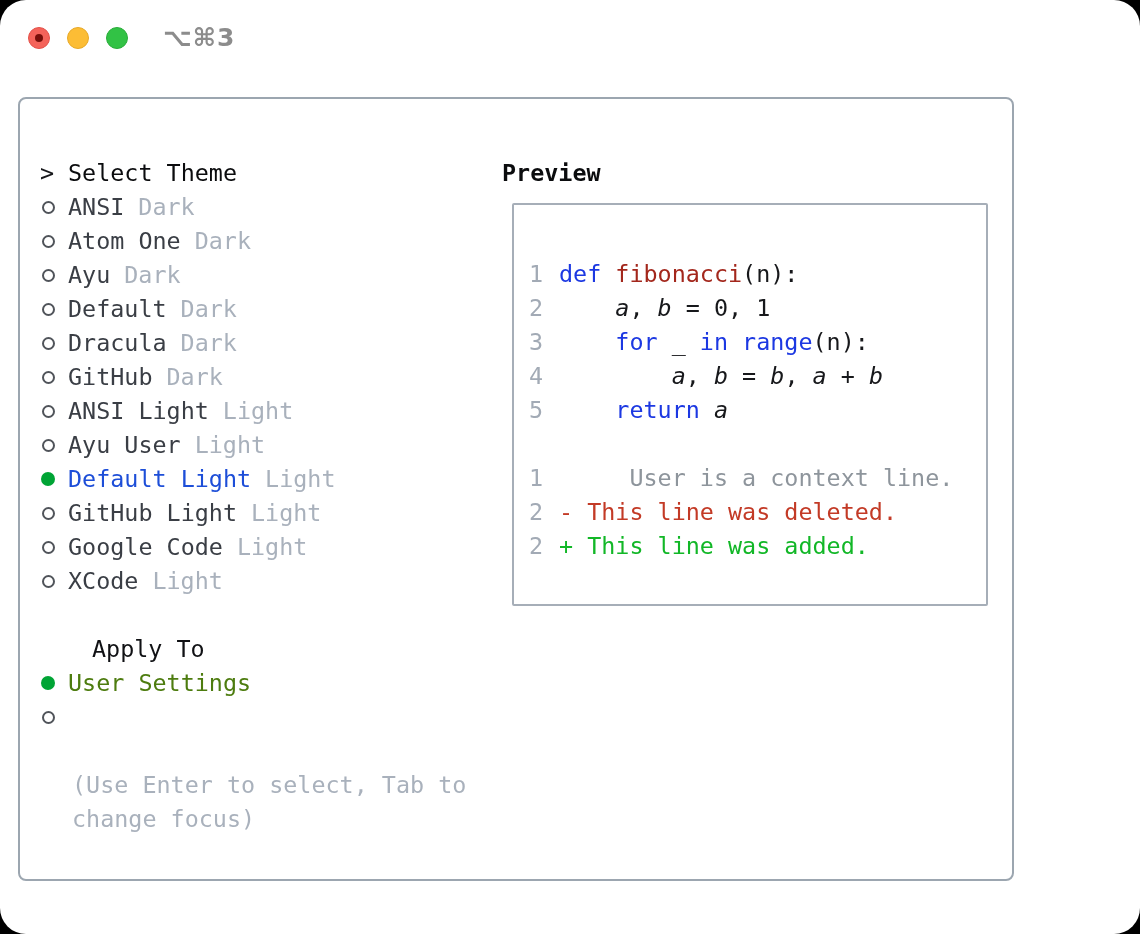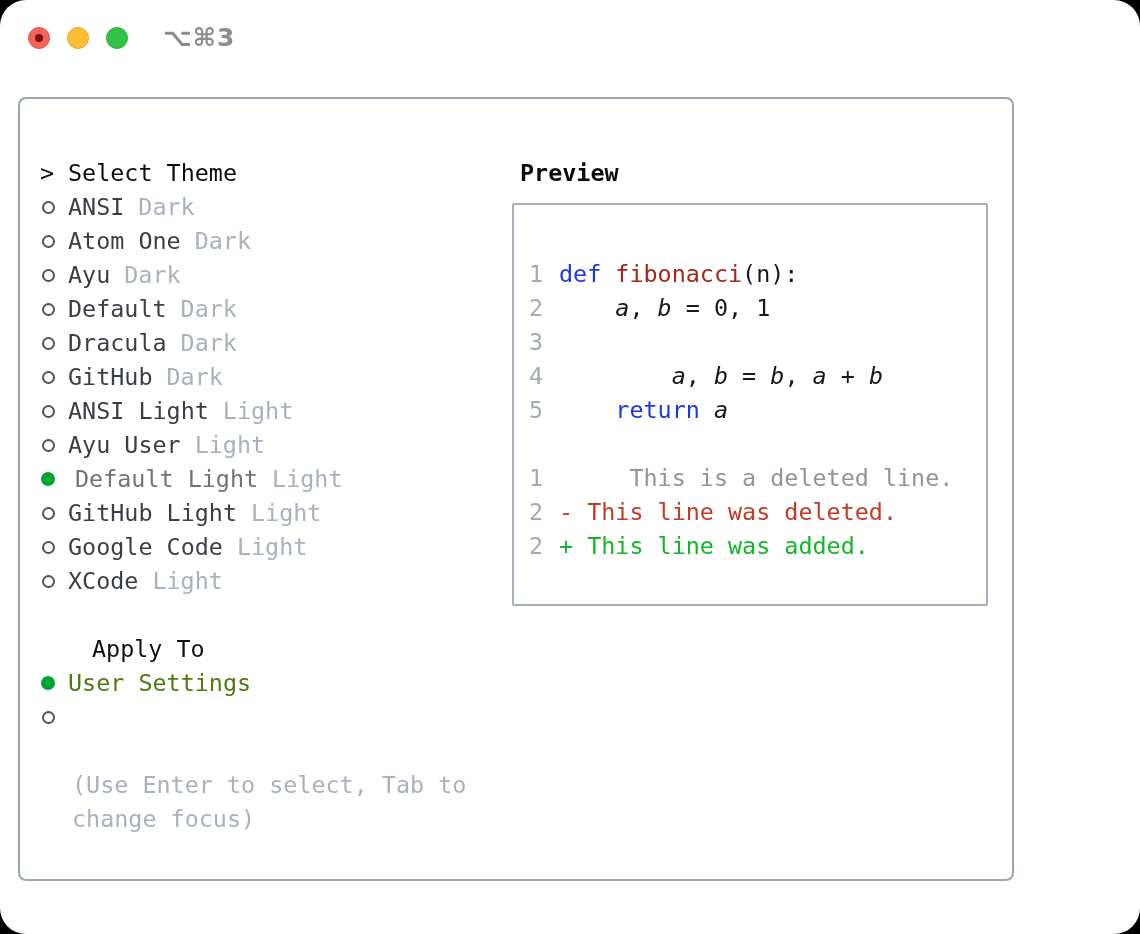--- a/index.html
+++ b/index.html
@@ -28,28 +28,28 @@
   }
   .left-col{position:absolute;left:20px;top:57px;}
   .row{height:34px;display:flex;align-items:center;white-space:pre;}
   .marker{width:28px;flex:0 0 28px;display:flex;align-items:center;}
   .caret{color:#17181b;}
   .ring{width:13px;height:13px;border:2px solid #50545a;border-radius:50%;box-sizing:border-box;margin-left:2px;}
   .dotsel{width:14px;height:14px;border-radius:50%;background:#00a435;margin-left:1px;}
   .h-label{font-weight:normal;color:#0b0c0e;}
   .t-name{color:#3a3e45;}
   .t-variant{color:#a9b1bc;margin-left:14px;}
-  .theme-row.selected .t-name{color:#737373;margin-left:7px;}
+  .theme-row.selected .t-name{color:#1d4ed8;}
   .apply-label{color:#101114;margin-left:24px;}
   .a-name{color:#3a3e45;}
   .apply-row.selected .a-name{color:#4d7c0f;}
   .spacer{height:34px;}
   .help{color:#a9b1bc;margin-left:32px;}
   
-  .preview-title{position:absolute;left:482px;top:57px;font-weight:bold;color:#0b0c0e;margin-left:18px;}
+  .preview-title{position:absolute;left:482px;top:57px;font-weight:bold;color:#0b0c0e;}
   .preview-box{
     position:absolute;left:492px;top:104px;width:476px;height:403px;
     border:2px solid #a6aeb8;border-radius:2px;box-sizing:border-box;
     padding:18px 0 0 15px;overflow:hidden;background:#fff;
   }
   .pline{height:34px;display:flex;white-space:pre;}
   .ln{width:30px;flex:0 0 30px;color:#a2aab5;}
   .tok-keyword{color:#1c38e2;}
   .tok-function{color:#a3271c;}
   .tok-plain{color:#17181b;}
@@ -113,24 +113,24 @@
       <div class="row help">change focus)</div>
     </div>
 
     <div class="preview-title">Preview</div>
 
     <div class="preview-box">
       <div id="preview-lines">
           <div class="pline"></div>
           <div class="pline"><span class="ln">1</span><span><span class="tok-keyword">def </span><span class="tok-function">fibonacci</span><span class="tok-plain">(n):</span></span></div>
           <div class="pline"><span class="ln">2</span><span><span class="tok-plain">    </span><span class="tok-variable">a</span><span class="tok-plain">, </span><span class="tok-variable">b</span><span class="tok-plain"> = 0, 1</span></span></div>
-          <div class="pline"><span class="ln">3</span></div>
+          <div class="pline"><span class="ln">3</span><span><span class="tok-plain">    </span><span class="tok-keyword">for</span><span class="tok-plain"> _ </span><span class="tok-keyword">in</span><span class="tok-plain"> </span><span class="tok-keyword">range</span><span class="tok-plain">(n):</span></span></div>
           <div class="pline"><span class="ln">4</span><span><span class="tok-plain">        </span><span class="tok-variable">a</span><span class="tok-plain">, </span><span class="tok-variable">b</span><span class="tok-plain"> = </span><span class="tok-variable">b</span><span class="tok-plain">, </span><span class="tok-variable">a</span><span class="tok-plain"> + </span><span class="tok-variable">b</span></span></div>
           <div class="pline"><span class="ln">5</span><span><span class="tok-plain">    </span><span class="tok-keyword">return</span><span class="tok-plain"> </span><span class="tok-variable">a</span></span></div>
           <div class="pline"></div>
-          <div class="pline"><span class="ln">1</span><span><span class="tok-context">     This is a deleted line.</span></span></div>
+          <div class="pline"><span class="ln">1</span><span><span class="tok-context">     User is a context line.</span></span></div>
           <div class="pline"><span class="ln">2</span><span><span class="tok-deleted">- This line was deleted.</span></span></div>
           <div class="pline"><span class="ln">2</span><span><span class="tok-added">+ This line was added.</span></span></div>
         </div>
     </div>
 
   </div>
 </div>
 
 </body></html>

